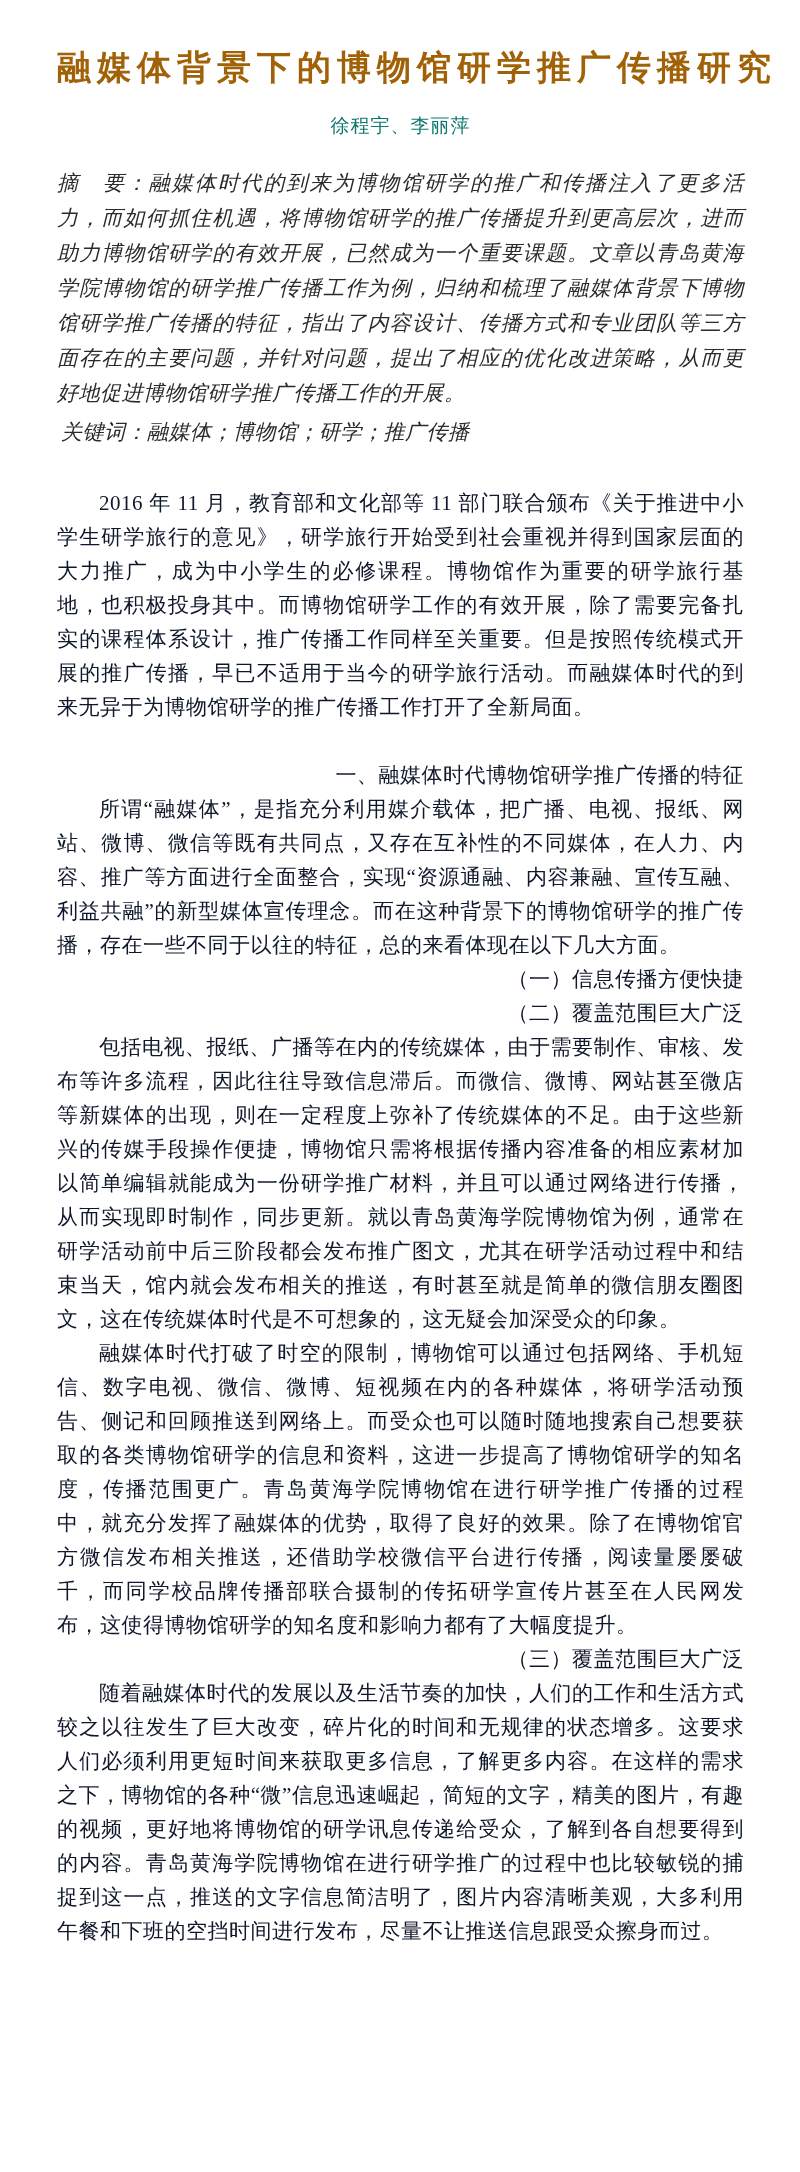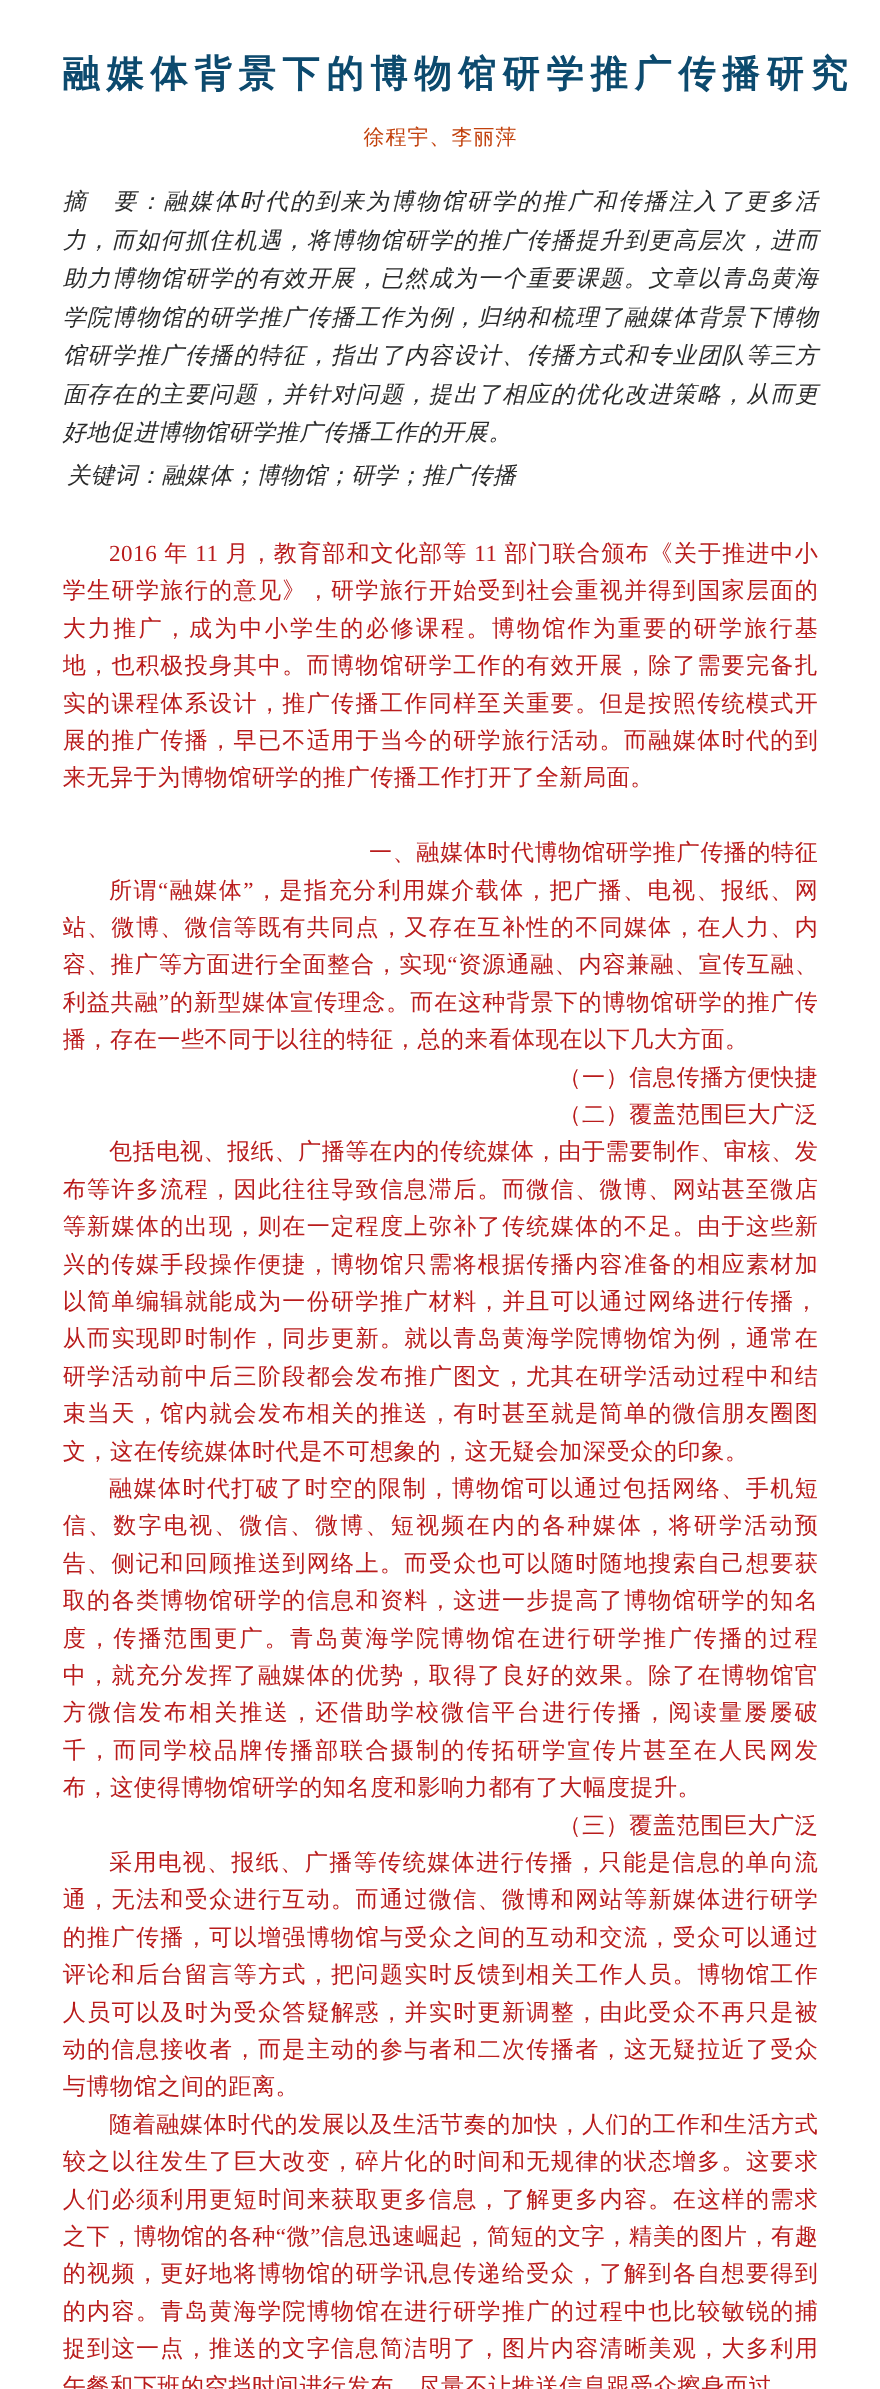--- a/index.html
+++ b/index.html
@@ -20,29 +20,29 @@
     padding: 0 56px 70px 57px;
   }
   .paper-title {
     margin: 0;
     padding-top: 46px;
     font-size: 34px;
     font-weight: bold;
     line-height: 44px;
     text-align: center;
     letter-spacing: 6px;
-    color: #0c4a6e;
+    color: #a16207;
     white-space: nowrap;
   }
   .paper-authors {
     margin-top: 24px;
     font-size: 19px;
     line-height: 24px;
     text-align: center;
-    color: #c2410c;
+    color: #0f766e;
     letter-spacing: 1px;
   }
   .abstract-block {
     margin-top: 28px;
     font-style: italic;
     font-size: 21px;
     line-height: 35px;
     color: #2b2b2b;
   }
   .abstract-text {
@@ -55,21 +55,21 @@
     text-align: left;
     letter-spacing: 0.5px;
   }
   .para {
     margin: 0;
     font-size: 21px;
     line-height: 34px;
     text-align: justify;
     text-indent: 2em;
     letter-spacing: 0.5px;
-    color: #b91c1c;
+    color: #0f172a;
   }
   .body-start {
     margin-top: 36px;
   }
   .heading-l1 {
     margin-top: 34px;
   }
   .sub-heading {
     text-align: right;
   }
@@ -98,19 +98,18 @@
     <p class="para sub-heading">（一）信息传播方便快捷</p>
 
     <p class="para sub-heading">（二）覆盖范围巨大广泛</p>
 
     <p class="para">包括电视、报纸、广播等在内的传统媒体，由于需要制作、审核、发布等许多流程，因此往往导致信息滞后。而微信、微博、网站甚至微店等新媒体的出现，则在一定程度上弥补了传统媒体的不足。由于这些新兴的传媒手段操作便捷，博物馆只需将根据传播内容准备的相应素材加以简单编辑就能成为一份研学推广材料，并且可以通过网络进行传播，从而实现即时制作，同步更新。就以青岛黄海学院博物馆为例，通常在研学活动前中后三阶段都会发布推广图文，尤其在研学活动过程中和结束当天，馆内就会发布相关的推送，有时甚至就是简单的微信朋友圈图文，这在传统媒体时代是不可想象的，这无疑会加深受众的印象。</p>
 
     <p class="para">融媒体时代打破了时空的限制，博物馆可以通过包括网络、手机短信、数字电视、微信、微博、短视频在内的各种媒体，将研学活动预告、侧记和回顾推送到网络上。而受众也可以随时随地搜索自己想要获取的各类博物馆研学的信息和资料，这进一步提高了博物馆研学的知名度，传播范围更广。青岛黄海学院博物馆在进行研学推广传播的过程中，就充分发挥了融媒体的优势，取得了良好的效果。除了在博物馆官方微信发布相关推送，还借助学校微信平台进行传播，阅读量屡屡破千，而同学校品牌传播部联合摄制的传拓研学宣传片甚至在人民网发布，这使得博物馆研学的知名度和影响力都有了大幅度提升。</p>
 
     <p class="para sub-heading">（三）覆盖范围巨大广泛</p>
 
-    <p class="para">采用电视、报纸、广播等传统媒体进行传播，只能是信息的单向流通，无法和受众进行互动。而通过微信、微博和网站等新媒体进行研学的推广传播，可以增强博物馆与受众之间的互动和交流，受众可以通过评论和后台留言等方式，把问题实时反馈到相关工作人员。博物馆工作人员可以及时为受众答疑解惑，并实时更新调整，由此受众不再只是被动的信息接收者，而是主动的参与者和二次传播者，这无疑拉近了受众与博物馆之间的距离。</p>
 
 
     <p class="para">随着融媒体时代的发展以及生活节奏的加快，人们的工作和生活方式较之以往发生了巨大改变，碎片化的时间和无规律的状态增多。这要求人们必须利用更短时间来获取更多信息，了解更多内容。在这样的需求之下，博物馆的各种“微”信息迅速崛起，简短的文字，精美的图片，有趣的视频，更好地将博物馆的研学讯息传递给受众，了解到各自想要得到的内容。青岛黄海学院博物馆在进行研学推广的过程中也比较敏锐的捕捉到这一点，推送的文字信息简洁明了，图片内容清晰美观，大多利用午餐和下班的空挡时间进行发布，尽量不让推送信息跟受众擦身而过。</p>
   </main>
 
 </div>
 
 </body></html>

